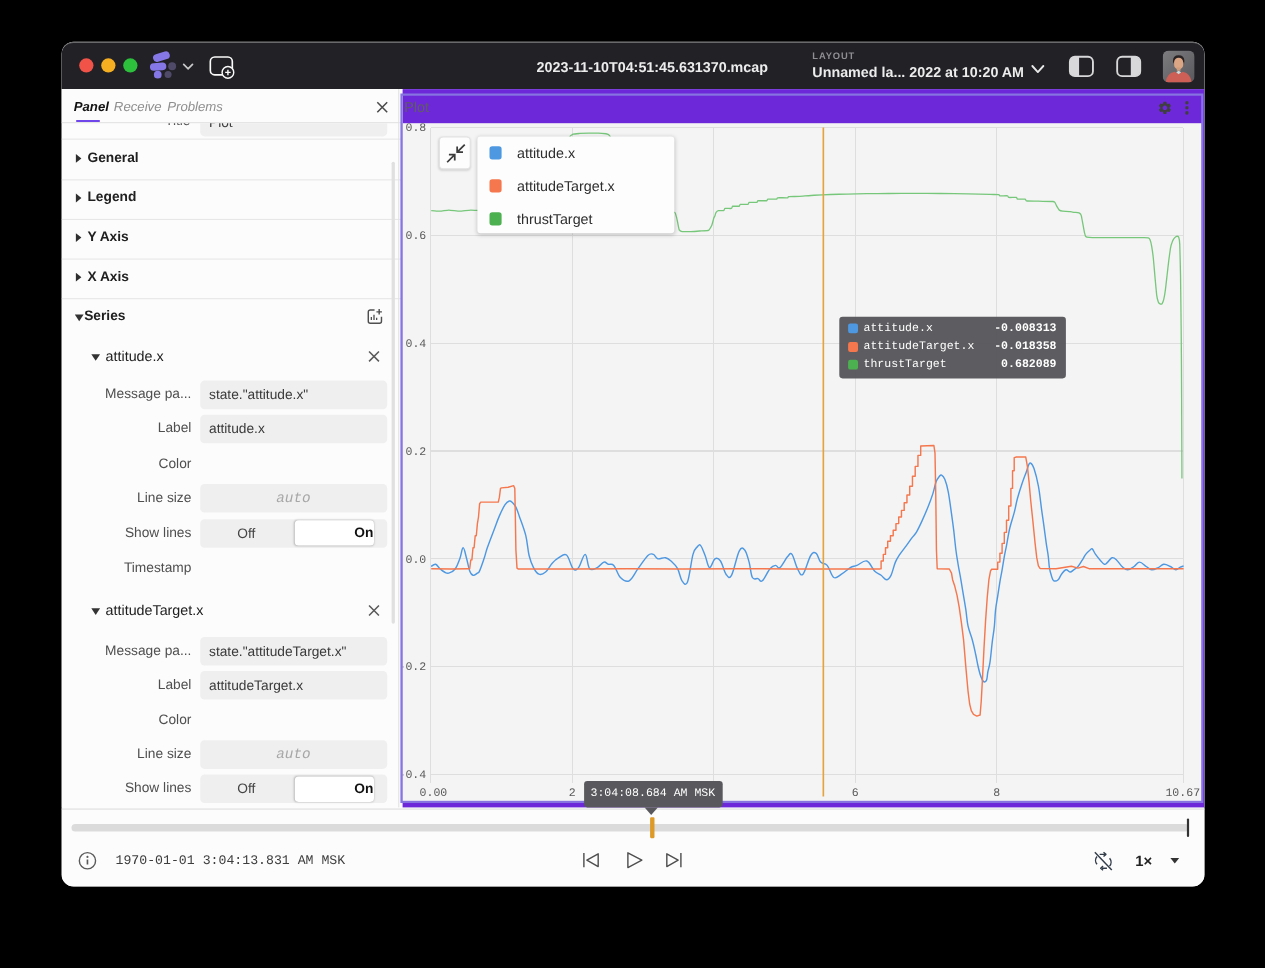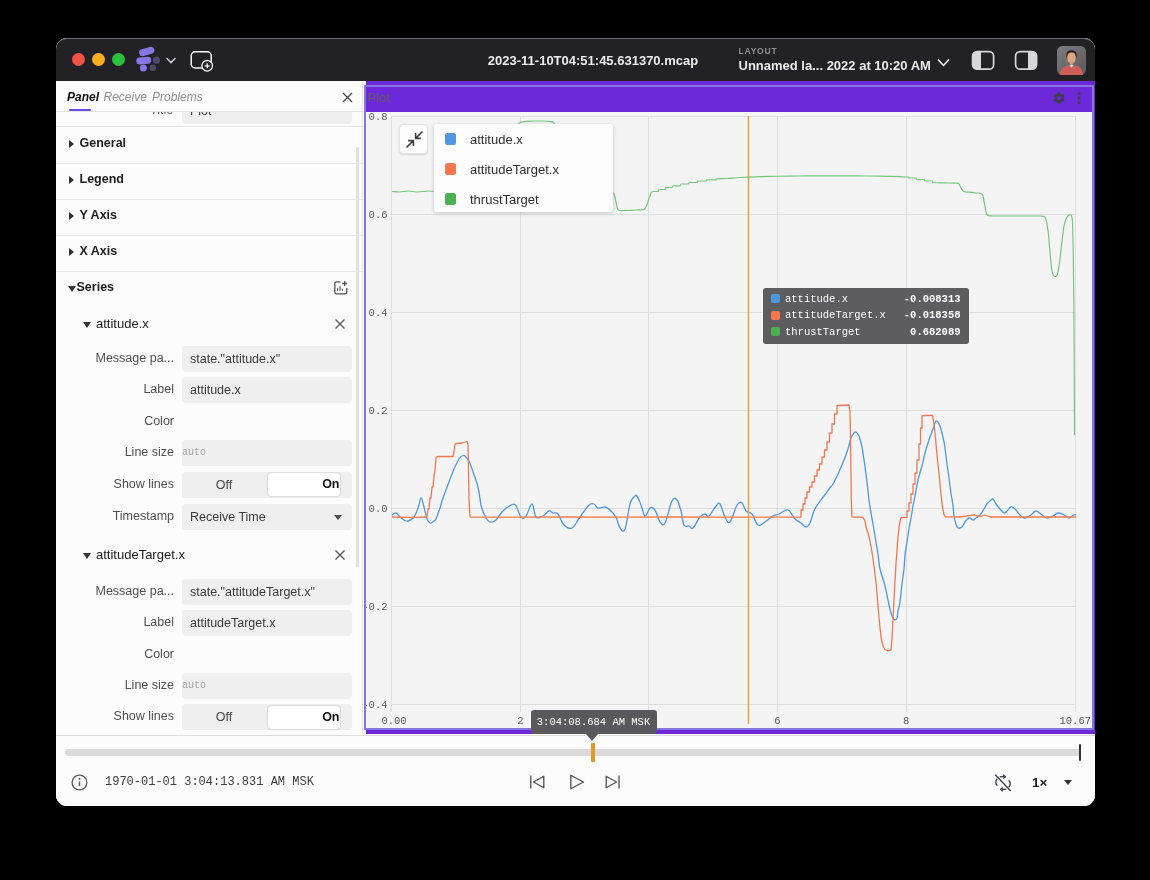--- a/index.html
+++ b/index.html
@@ -22,21 +22,21 @@
 .sect { position:absolute; font-size:12.5px; font-weight:700; color:#202020; }
 .shead { position:absolute; font-size:13px; font-weight:500; color:#202020; }
 .tri-r { position:absolute; width:0; height:0; border-left:5.5px solid #2e2e2e; border-top:4px solid transparent; border-bottom:4px solid transparent; }
 .tri-d { position:absolute; width:0; height:0; border-top:6px solid #333; border-left:4.5px solid transparent; border-right:4.5px solid transparent; }
 .xico { position:absolute; }
 .flab { position:absolute; font-size:12.5px; color:#4f4f4f; text-align:right; white-space:nowrap; }
 .inp { position:absolute; width:169.5px; height:26px; background:#efefef; border-radius:4px; font-size:12.5px; color:#3a3a3a; line-height:26px; white-space:nowrap; }
 .ival { margin-left:8px; }
 .sw { display:inline-block; width:15px; height:15px; border-radius:3px; margin-left:3px; vertical-align:-3px; box-shadow:inset 0 0 0 1px rgba(0,0,0,0.25); }
 .sw + .ival { margin-left:7px; }
-.auto { display:block; text-align:left; font-family:"Liberation Mono",monospace; font-size:10px; color:#a6a6a6; }
+.auto { display:block; text-align:center; font-family:"Liberation Mono",monospace; font-size:13px; color:#a6a6a6;font-style:italic; }
 .off { position:absolute; left:0; width:84px; text-align:center; color:#454545; }
 .on { position:absolute; left:85.5px; top:1.5px; width:72px; height:23px; line-height:23px; text-align:right; background:#fff; border-radius:3.5px; font-weight:700; color:#111; box-shadow:0 0 2px rgba(0,0,0,0.28); }
 .dcar { position:absolute; right:10px; top:11px; width:0; height:0; border-top:5px solid #4f4f4f; border-left:4px solid transparent; border-right:4px solid transparent; }
 .sbthumb { position:absolute; left:300.5px; top:109.5px; width:3px; height:420px; background:#e0e0e0; border-radius:1.5px; }
 .vdiv { position:absolute; left:306.8px; top:43.0px; width:1px; height:653px; background:#e2e2e2; }
 .panel { position:absolute; left:310.0px; top:43.0px; width:729px; height:653px; background:#6d28d9; }
 .pborder { position:absolute; left:-1.7px; top:4px; width:729.8px; height:645px; border:2px solid #8674e0; z-index:40; pointer-events:none; }
 .ptitle { position:absolute; left:312.0px; top:52.5px; font-size:13px; color:#5f5f5f; }
 .chart { position:absolute; left:0; top:31.5px; width:727px; height:617.5px; background:#f4f4f4; }
 .chartsvg { position:absolute; left:0; top:0; }
@@ -156,21 +156,20 @@
     <div class="flab" style="left:4.5px;top:407.5px;width:114px">Line size</div>
     <div class="inp" style="left:126.5px;top:402.5px">
       <span class="auto">auto</span>
     </div>
     <div class="flab" style="left:4.5px;top:439.0px;width:114px">Show lines</div>
     <div class="inp" style="left:126.5px;top:434.0px">
       <span class="off">Off</span>
       <span class="on">On</span>
     </div>
     <div class="flab" style="left:4.5px;top:471.0px;width:114px">Timestamp</div>
-    <div class="inp" style="left:126.5px;top:466.0px"><span class="ival">Receive Time</span><span class="dcar"></span></div>
     <div class="tri-d" style="left:27.0px;top:515.5px"></div>
     <div class="shead" style="left:40.5px;top:509.5px">attitudeTarget.x</div>
     <svg class="xico" style="left:278.0px;top:511.5px" width="12" height="12" viewBox="0 0 12 12">
       <path d="M1.5 1.5 L10.5 10.5 M10.5 1.5 L1.5 10.5" stroke="#5a5a5a" stroke-width="1.4" fill="none"></path>
     </svg>
     <div class="flab" style="left:4.5px;top:546.0px;width:114px">Message pa...</div>
     <div class="inp" style="left:126.5px;top:541.0px"><span class="ival">state."attitudeTarget.x"</span></div>
     <div class="flab" style="left:4.5px;top:577.5px;width:114px">Label</div>
     <div class="inp" style="left:126.5px;top:572.5px"><span class="ival">attitudeTarget.x</span></div>
     <div class="flab" style="left:4.5px;top:609.0px;width:114px">Color</div>

